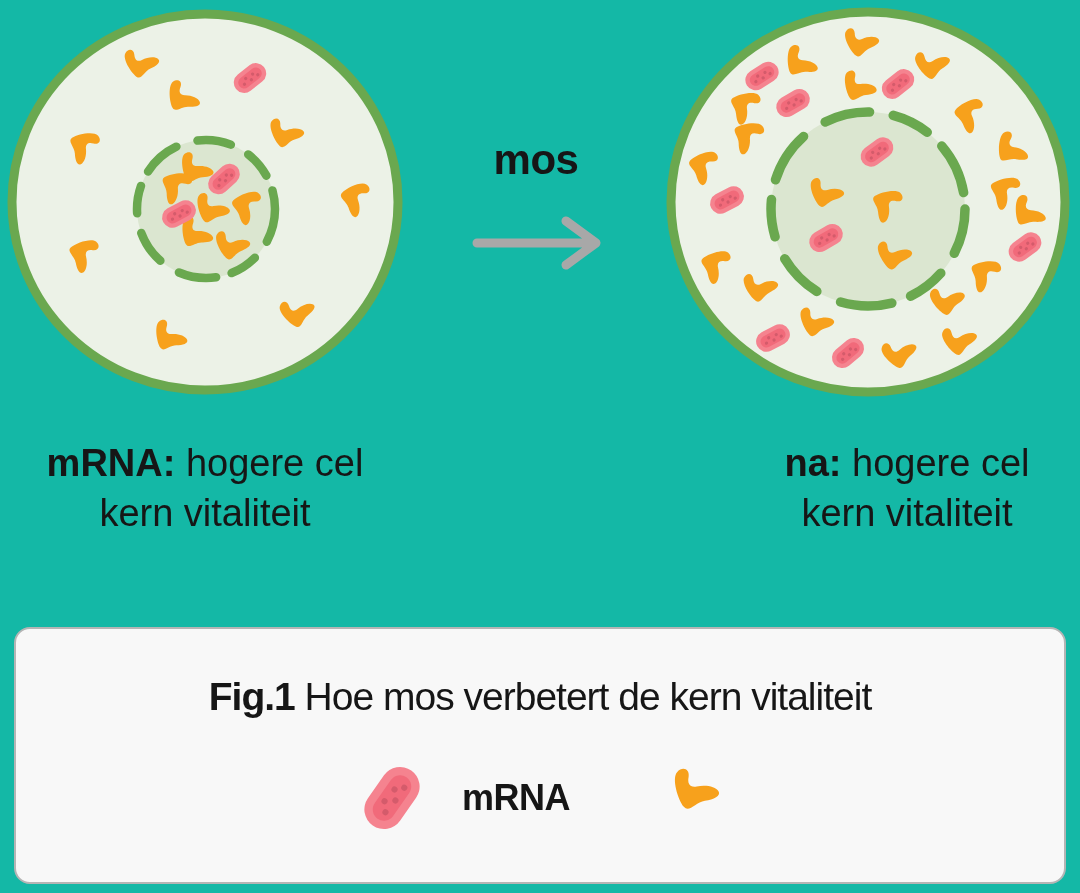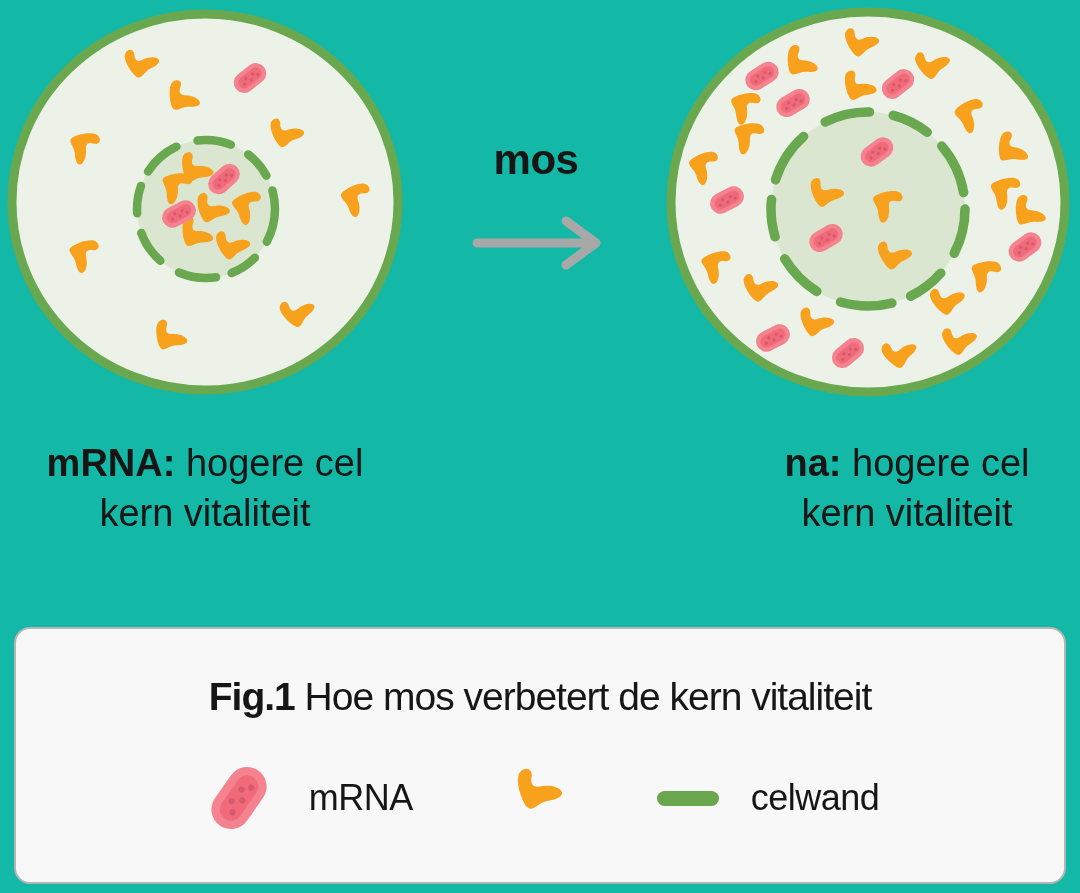--- a/index.html
+++ b/index.html
@@ -22,21 +22,21 @@
   .caption b{font-weight:700;}
   .caption-before{left:0;}
   .caption-after{left:702px;}
   .legend-box{position:absolute;left:14px;top:627px;width:1052px;height:257px;
     background:var(--legend-bg);border:2px solid var(--legend-border);border-radius:16px;
     display:flex;flex-direction:column;align-items:center;}
   .legend-title{margin-top:46px;font-size:39px;letter-spacing:-1px;text-align:left;}
   .legend-title b{font-weight:700;}
   .legend-items{margin-top:36px;display:flex;align-items:center;column-gap:88px;}
   .legend-item{display:flex;align-items:center;column-gap:32px;}
-  .legend-item .label{font-size:36px;letter-spacing:-0.5px;}
+  .legend-item .label{font-size:36px;letter-spacing:-0.5px;font-weight:bold;}
   .celwand-chip{width:62px;height:15px;border-radius:8px;background:var(--green);}
 </style>
 </head>
 <body>
 
 <div class="canvas">
 
   <svg class="cells-svg" width="1080" height="600" viewBox="0 0 1080 600">
     <defs>
       <g id="sym-protein">
@@ -138,20 +138,16 @@
         <svg width="76" height="86" viewBox="0 0 76 86">
           <use href="#sym-mrna" transform="translate(38,43) rotate(-55) scale(1.4) translate(-24,-14)"></use>
         </svg>
         <span class="label">mRNA</span>
       </div>
       <div class="legend-item">
         <svg width="68" height="68" viewBox="0 0 100 100">
           <use href="#sym-protein"></use>
         </svg>
       </div>
-      <div class="legend-item">
-        <div class="celwand-chip"></div>
-        <span class="label">celwand</span>
-      </div>
     </div>
   </div>
 
 </div>
 
 </body></html>

